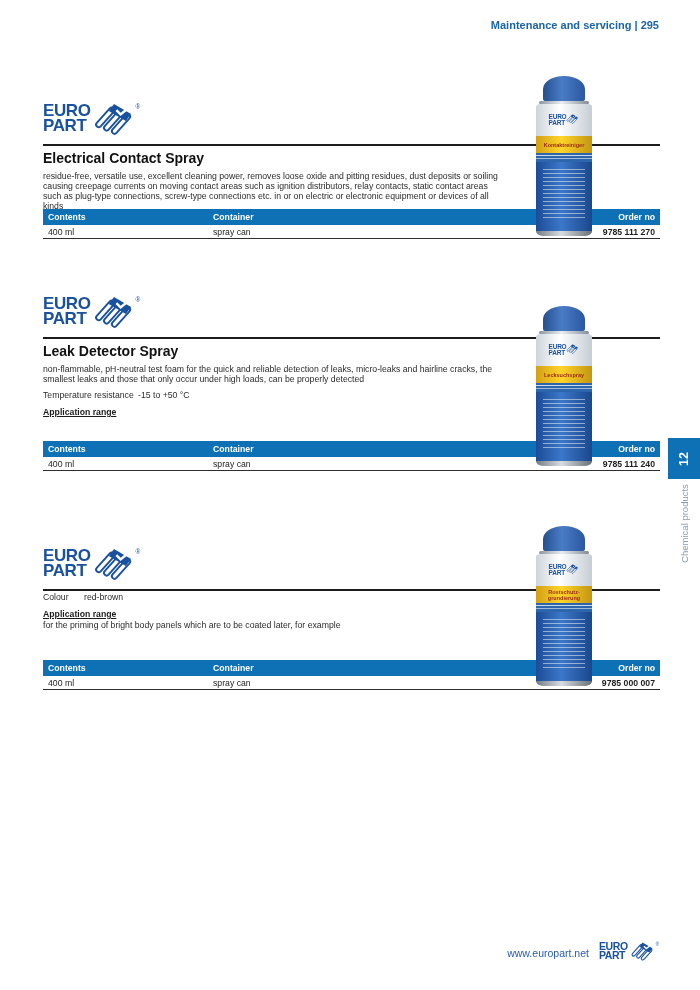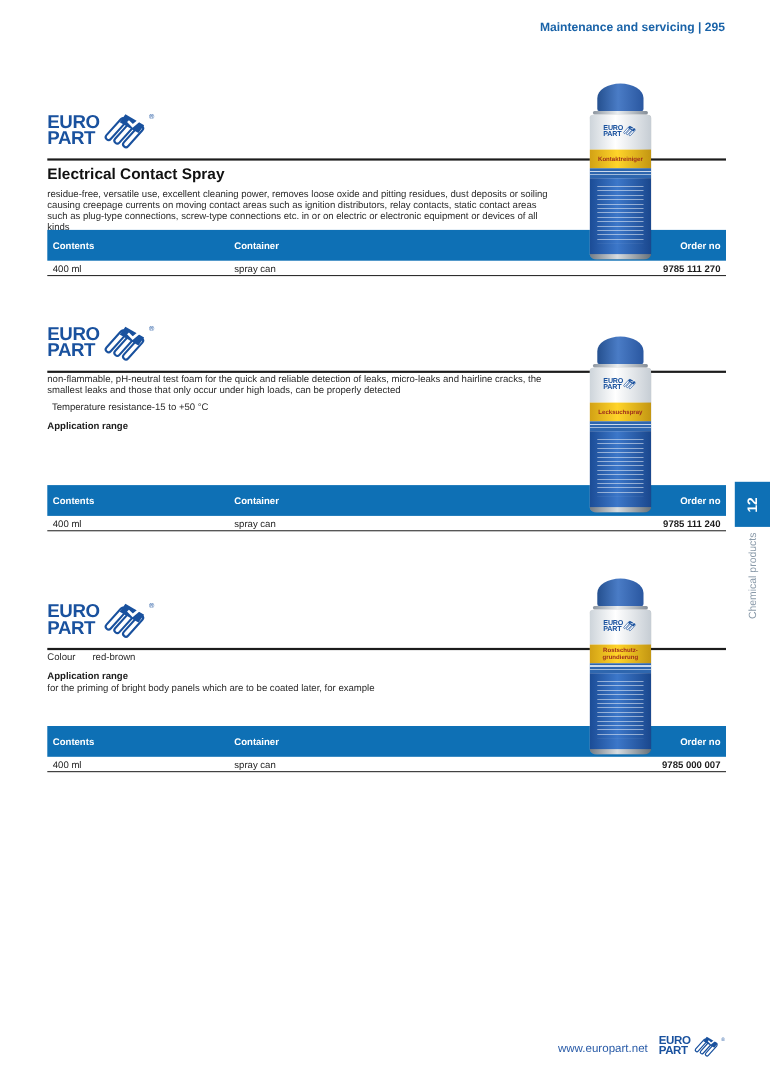--- a/index.html
+++ b/index.html
@@ -18,28 +18,28 @@
   .logo-text { display:flex; flex-direction:column; font-weight:bold; color:#19519e;
                font-size:17px; line-height:15px; letter-spacing:-0.4px; }
   .logo-icon { margin-left:2px; }
   .reg { font-size:6.5px; line-height:8px; color:#19519e; margin-left:1px; }
 
   .rule { height:2px; background:#1c1c1c; margin-top:3px; }
   .title { font-size:14px; font-weight:bold; color:#111; margin:4px 0 5px; }
   .desc { font-size:8.7px; line-height:10px; color:#2b2b2b; width:464px; }
   .specline { display:flex; font-size:8.7px; color:#2b2b2b; margin-top:6px; }
   .specline.tight { margin-top:1px; }
-  .speclabel { width:95px; flex:none;text-align:right; }
+  .speclabel { width:95px; flex:none; }
   .speclabel3 { width:41px; flex:none; }
-  .apphead { font-size:8.7px; font-weight:bold; color:#1c1c1c; margin-top:7px; }
+  .apphead { font-size:8.7px; font-weight:bold; color:#1c1c1c; margin-top:7px;text-decoration:underline; }
   .appdesc { margin-top:1px; }
 
   
   .ptable { position:absolute; left:0; width:617px; }
-  .thead { height:28px; background:#0e70b5; color:#fff; font-weight:bold;
+  .thead { height:16px; background:#0e70b5; color:#fff; font-weight:bold;
            display:flex; align-items:center; font-size:8.7px; padding:0 5px; }
   .trow  { height:14px; display:flex; align-items:center; font-size:8.7px;
            color:#1c1c1c; padding:0 5px; border-bottom:1.5px solid #2e2e2e; }
   .c1 { width:165px; flex:none; }
   .c2 { flex:1; }
   .c3 { margin-left:auto; text-align:right; }
   .order { font-weight:bold; }
 
   
   .can { position:absolute; width:56px; height:160px; z-index:5; }
@@ -142,20 +142,21 @@
       <div class="logo-text">
         <span>EURO</span>
         <span>PART</span>
       </div>
       <svg class="logo-icon" viewBox="0 0 44 38" width="42" height="36">
           <use href="#ep-icon"></use>
         </svg>
       <span class="reg">®</span>
     </div>
     <div class="rule"></div>
+    <h2 class="title">Leak Detector Spray</h2>
     <p class="desc">non-flammable, pH-neutral test foam for the quick and reliable detection of leaks, micro-leaks and hairline cracks, the smallest leaks and those that only occur under high loads, can be properly detected</p>
     <div class="specline">
       <span class="speclabel">Temperature resistance</span>
       <span>-15 to +50 °C</span>
     </div>
     <h3 class="apphead">Application range</h3>
     <div class="ptable" style="top:145px">
       <div class="thead">
         <span class="c1">Contents</span>
         <span class="c2">Container</span>

